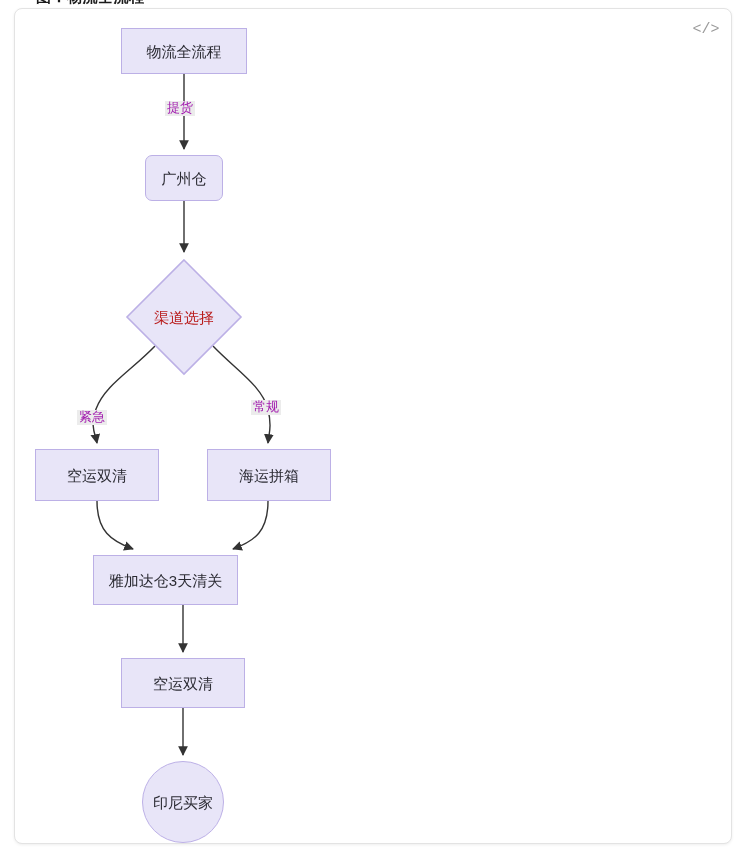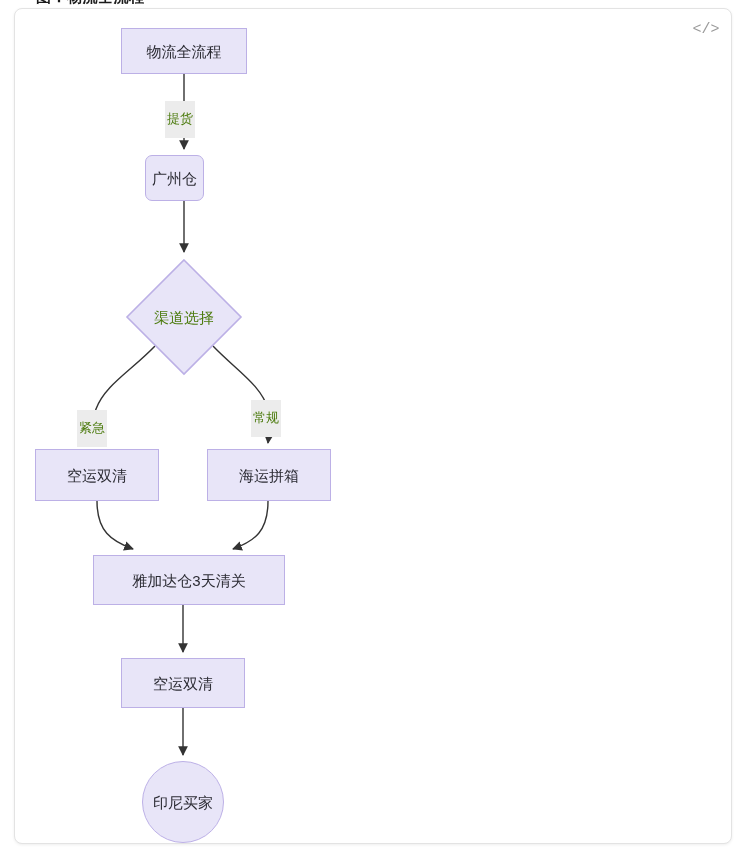--- a/index.html
+++ b/index.html
@@ -86,30 +86,30 @@
   }
   .diamond-shape {
     position: absolute;
     left: 0; top: 0;
     width: 100%; height: 100%;
   }
   .diamond-label {
     position: relative;
     z-index: 1;
     font-size: 15px;
-    color: #4d7c0f;
+    color: #b91c1c;
   }
   
   .edge-label {
     position: absolute;
     background: #ececec;
-    color: #4d7c0f;
+    color: #a21caf;
     font-size: 13px;
     line-height: 1.15;
-    padding: 11px 2px;
+    padding: 0 2px;
     white-space: nowrap;
     z-index: 3;
   }
 </style>
 </head>
 <body>
 
 <div id="page">
 
   <div class="caption">图：物流全流程</div>
@@ -141,40 +141,40 @@
 
         <path d="M 168 596 L 168 643" fill="none" stroke="#333333" stroke-width="1.4" marker-end="url(#arrow)"></path>
 
         <path d="M 168 699 L 168 746" fill="none" stroke="#333333" stroke-width="1.4" marker-end="url(#arrow)"></path>
       </svg>
 
       <div class="node" style="left:106px; top:19px; width:126px; height:46px;">
         <span>物流全流程</span>
       </div>
 
-      <div class="node rounded" style="left:130px; top:146px; width:59px; height:46px;">
+      <div class="node rounded" style="left:130px; top:146px; width:78px; height:46px;">
         <span>广州仓</span>
       </div>
 
       <div class="node diamond" style="left:110px; top:249px; width:118px; height:118px;">
         <svg class="diamond-shape" viewBox="0 0 118 118" xmlns="http://www.w3.org/2000/svg">
           <polygon points="59,2 116,59 59,116 2,59" fill="#e8e5f8" stroke="#bcb0e6" stroke-width="1.6"></polygon>
         </svg>
         <span class="diamond-label">渠道选择</span>
       </div>
 
       <div class="node" style="left:20px; top:440px; width:124px; height:52px;align-items:center;">
         <span>空运双清</span>
       </div>
 
       <div class="node" style="left:192px; top:440px; width:124px; height:52px;">
         <span>海运拼箱</span>
       </div>
 
-      <div class="node" style="left:78px; top:546px; width:192px; height:50px;">
+      <div class="node" style="left:78px; top:546px; width:145px; height:50px;">
         <span>雅加达仓3天清关</span>
       </div>
 
       <div class="node" style="left:106px; top:649px; width:124px; height:50px;">
         <span>空运双清</span>
       </div>
 
       <div class="node circle" style="left:127px; top:752px; width:82px; height:82px;">
         <span>印尼买家</span>
       </div>

